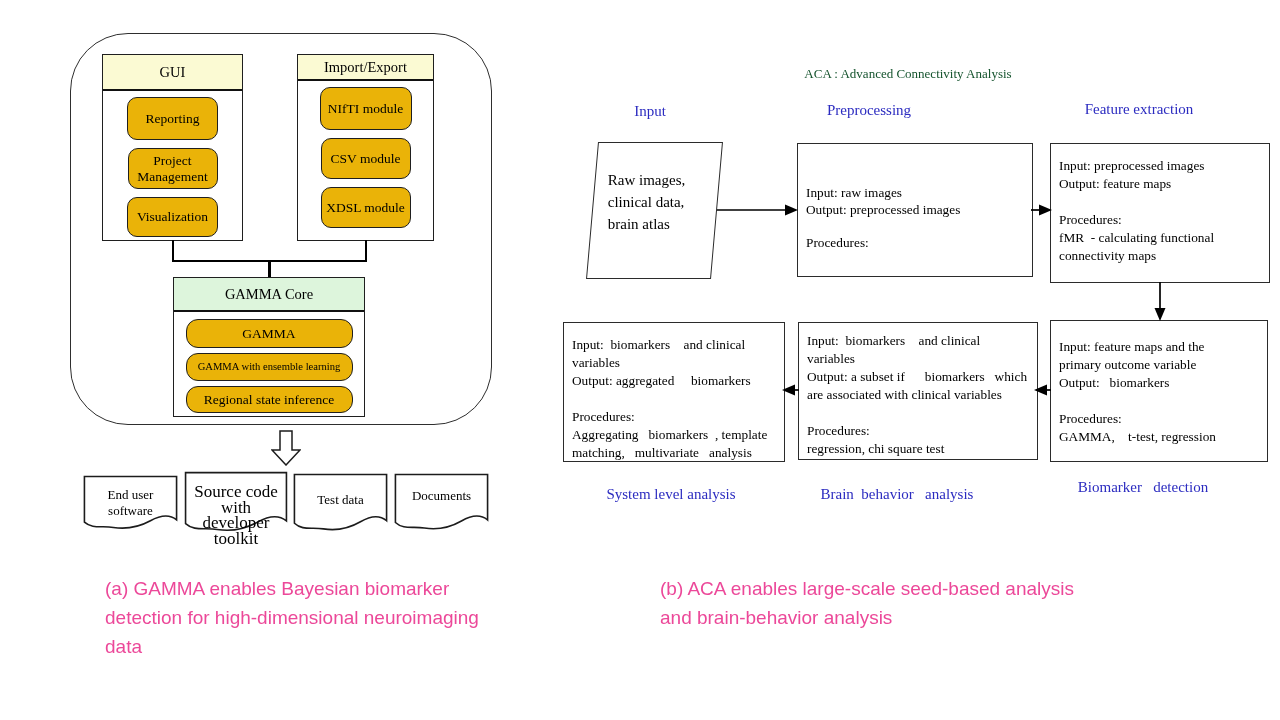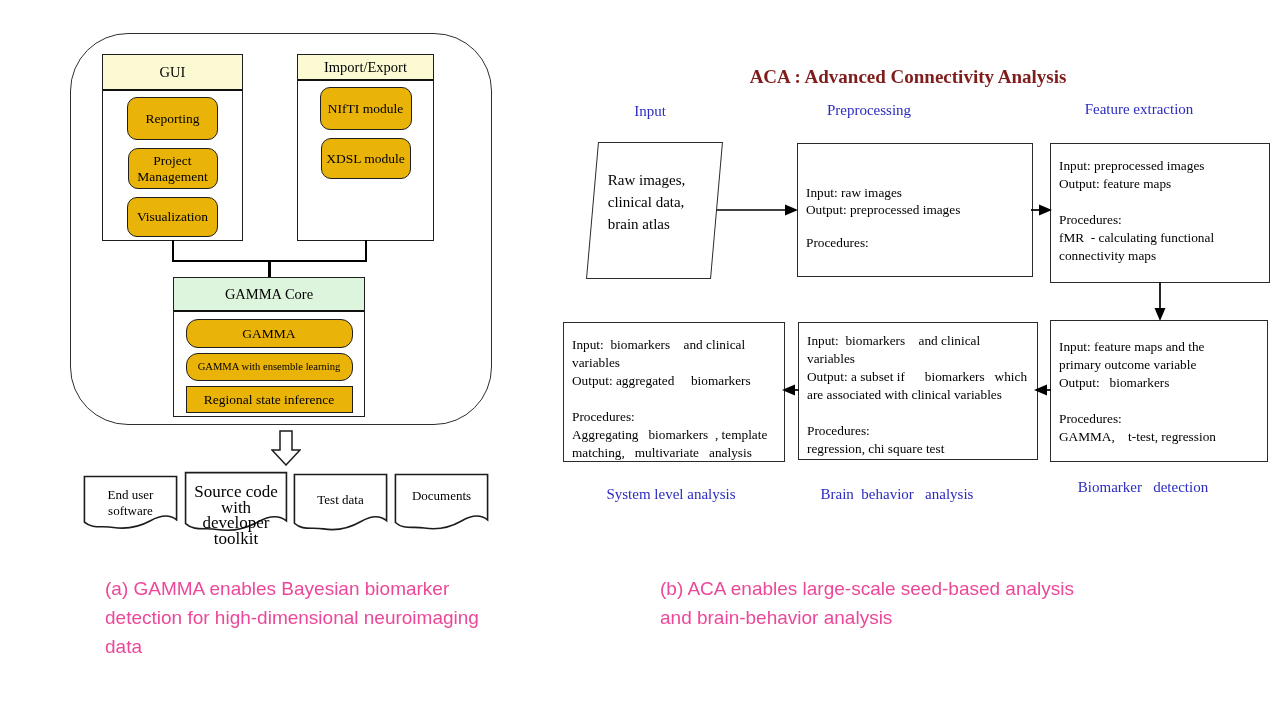--- a/index.html
+++ b/index.html
@@ -15,21 +15,21 @@
   .hdr-yellow{background:#FBFAD3;}
   .hdr-green{background:#DDF5DC;}
   .mod-body{display:flex;flex-direction:column;align-items:center;padding-top:6px;gap:8px;}
   .pill{border:1.4px solid #1f1f1f;border-radius:10px;background:#eab308;box-sizing:border-box;
         display:flex;align-items:center;justify-content:center;text-align:center;
         font-size:13.5px;line-height:15.5px;}
   .pill-sm{font-size:10.6px;}
   .conn{background:#000;}
   .doc-label{position:absolute;left:0;right:0;text-align:center;font-size:13px;line-height:15.5px;}
   
-  .red-title{color:#7f1d1d;font-size:19px;text-align:center;font-weight:bold;}
+  .red-title{color:#14532d;font-size:13px;text-align:center;}
   .blue-label{color:#2B2BC0;font-size:15px;text-align:center;}
   .pbox{border:1.9px solid #2b2b2b;background:#fff;box-sizing:border-box;
         font-size:13.3px;line-height:18px;padding:5px 8px;white-space:pre-wrap;overflow:hidden;}
   .io{white-space:pre-wrap;}
   .para{border:1.6px solid #2b2b2b;background:#fff;transform:skewX(-5deg);box-sizing:border-box;}
   .para-text{position:absolute;left:14px;top:26px;transform:skewX(5deg);
              font-size:15px;line-height:22px;white-space:pre-wrap;}
   
   .caption{font-family:"Liberation Sans", sans-serif;font-size:19px;line-height:29px;
            color:#ec4899;white-space:pre-wrap;}
@@ -49,35 +49,36 @@
       <div class="pill pre" style="width:90px;height:41px;">Project
 Management</div>
       <div class="pill" style="width:91px;height:40px;">Visualization</div>
     </div>
   </div>
 
   <div class="abs mod-box" style="left:297px;top:54px;width:137px;height:187px;">
     <div class="mod-header hdr-yellow" style="height:26px;">Import/Export</div>
     <div class="mod-body">
       <div class="pill" style="width:92px;height:43px;">NIfTI module</div>
+      <div class="pill" style="width:90px;height:41px;">CSV module</div>
       <div class="pill" style="width:90px;height:41px;">XDSL module</div>
     </div>
   </div>
 
   <div class="abs conn" style="left:171.5px;top:240px;width:2.6px;height:21px;"></div>
   <div class="abs conn" style="left:364.5px;top:240px;width:2.6px;height:21px;"></div>
   <div class="abs conn" style="left:171.5px;top:259.5px;width:195.6px;height:2.6px;"></div>
   <div class="abs conn" style="left:268px;top:261px;width:2.6px;height:17px;"></div>
 
   <div class="abs mod-box" style="left:173px;top:277px;width:192px;height:140px;">
     <div class="mod-header hdr-green" style="height:34px;">GAMMA Core</div>
     <div class="mod-body" style="padding-top:7px;gap:5px;">
       <div class="pill" style="width:167px;height:29px;border-radius:12px;">GAMMA</div>
       <div class="pill pill-sm" style="width:167px;height:28px;border-radius:12px;">GAMMA with ensemble learning</div>
-      <div class="pill" style="width:167px;height:27px;border-radius:0;">Regional state inference</div>
+      <div class="pill" style="width:167px;height:27px;border-radius:12px;">Regional state inference</div>
     </div>
   </div>
 
   <svg class="abs" style="left:271px;top:430px;" width="30" height="36" viewBox="0 0 30 36">
     <path d="M9,1 H21 V20 H29 L15,35 L1,20 H9 Z" fill="#ffffff" stroke="#1c1c1c" stroke-width="1.5"></path>
   </svg>
 
   <div class="abs" style="left:83px;top:475px;width:95px;height:61px;">
     <svg width="95" height="61" viewBox="0 0 100 64" preserveAspectRatio="none">
       <path d="M1.5,1.5 H98.5 V47 C91,41 81,42.5 71,48 C59,54.5 45,57 32,55 C20,53 10,57 1.5,49.5 Z" fill="#ffffff" stroke="#1c1c1c" stroke-width="1.6" vector-effect="non-scaling-stroke"></path>

